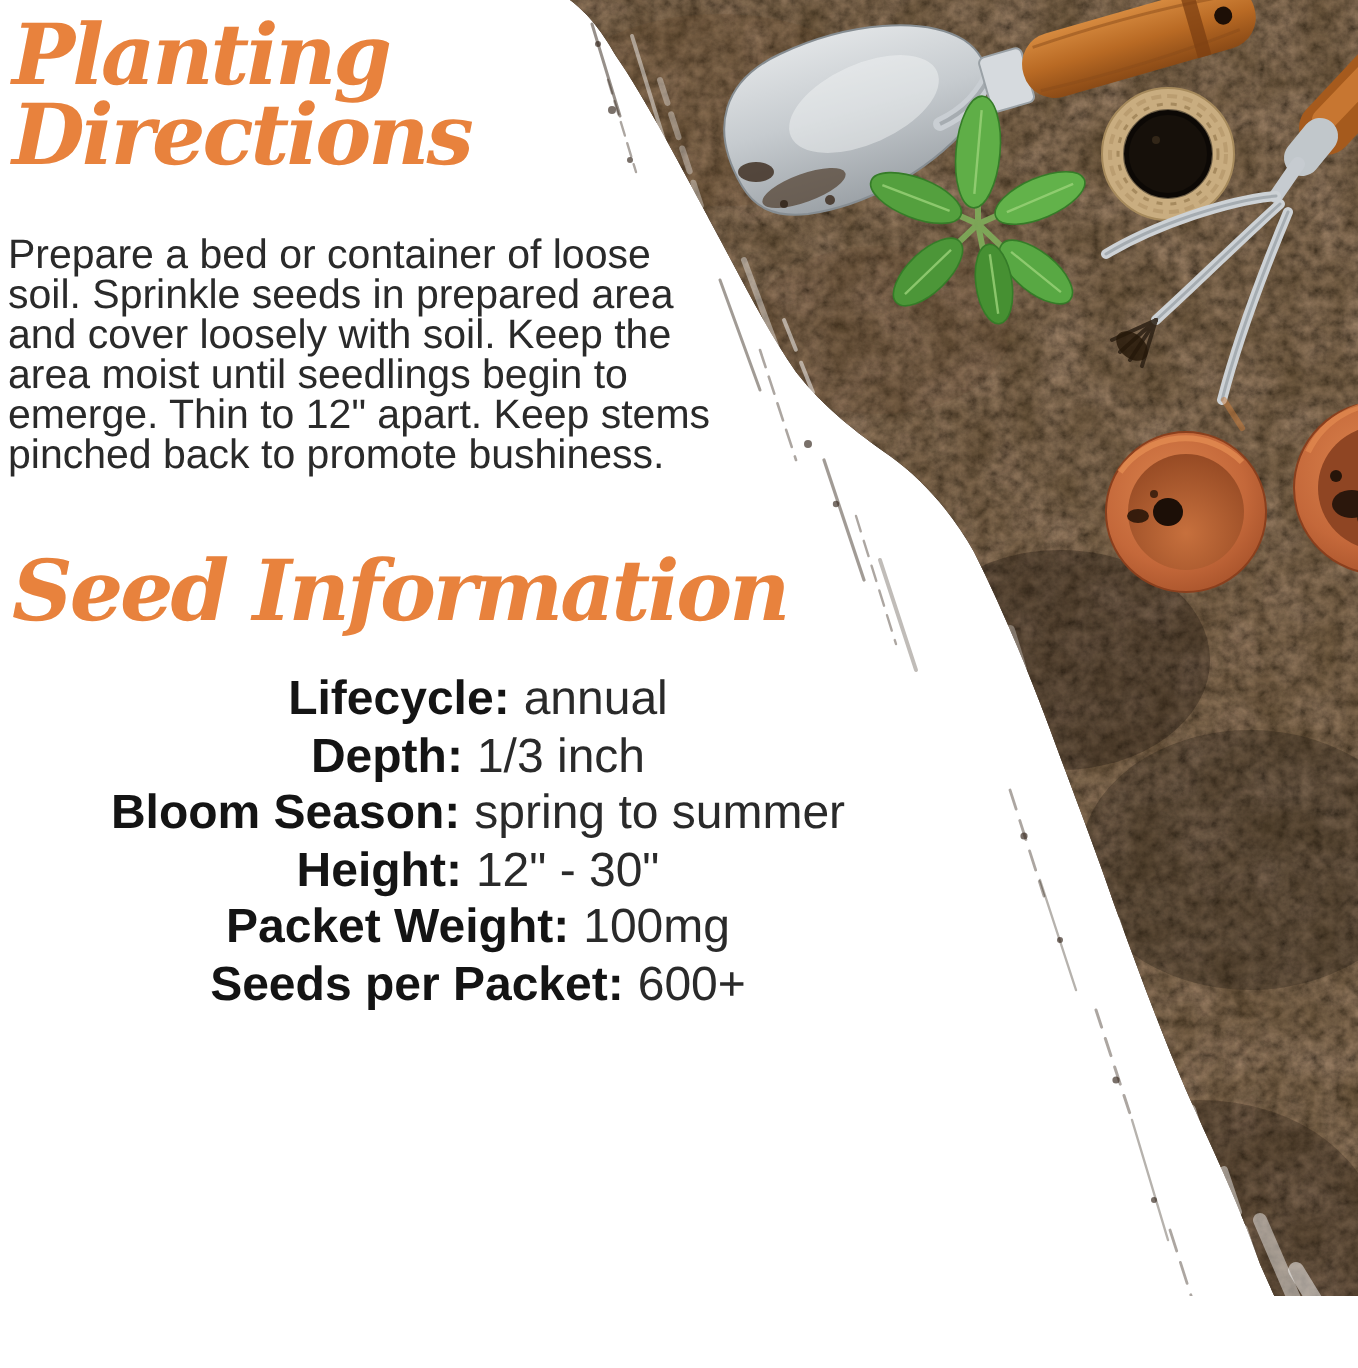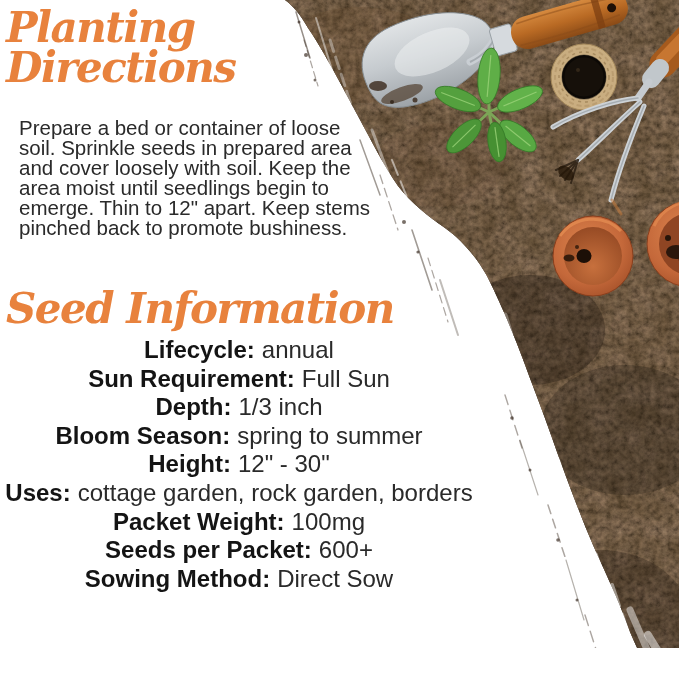--- a/index.html
+++ b/index.html
@@ -13,23 +13,23 @@
   .heading {
     position:absolute; left:6px;
     font-family:"DejaVu Serif", serif;
     font-style:italic; font-weight:bold;
     font-size:42px; line-height:40px;
     letter-spacing:-1.5px;
     color:var(--accent,#E8823D);
     white-space:nowrap;
   }
   .h-planting { top:8px; }
-  .h-seed { top:289px; }
+  .h-seed { top:276px; }
   .body-text {
-    position:absolute; left:19px; top:118px; width:352px;
+    position:absolute; left:4px; top:118px; width:352px;
     font-size:20.5px; line-height:20px;
     color:var(--body-text,#2a2a2a);
   }
   .info-list {
     position:absolute; left:4px; top:336px; width:470px;
     font-size:24px; line-height:28.6px;
     color:var(--body-text,#2a2a2a);
     text-align:center;
   }
   .info-row { white-space:nowrap; }
@@ -254,23 +254,20 @@
   </svg>
 
   <h1 class="heading h-planting"><span>Planting</span><br><span>Directions</span></h1>
 
   <p class="body-text">Prepare a bed or container of loose soil. Sprinkle seeds in prepared area and cover loosely with soil. Keep the area moist until seedlings begin to emerge. Thin to 12" apart. Keep stems pinched back to promote bushiness.</p>
 
   <h2 class="heading h-seed">Seed Information</h2>
 
   <div class="info-list">
     <div class="info-row"><span class="lbl">Lifecycle:</span><span class="val">annual</span></div>
-    <div class="info-row"><span class="lbl">Sun Requirement:</span><span class="val">Full Sun</span></div>
     <div class="info-row"><span class="lbl">Depth:</span><span class="val">1/3 inch</span></div>
     <div class="info-row"><span class="lbl">Bloom Season:</span><span class="val">spring to summer</span></div>
     <div class="info-row"><span class="lbl">Height:</span><span class="val">12" - 30"</span></div>
-    <div class="info-row"><span class="lbl">Uses:</span><span class="val">cottage garden, rock garden, borders</span></div>
     <div class="info-row"><span class="lbl">Packet Weight:</span><span class="val">100mg</span></div>
     <div class="info-row"><span class="lbl">Seeds per Packet:</span><span class="val">600+</span></div>
-    <div class="info-row"><span class="lbl">Sowing Method:</span><span class="val">Direct Sow</span></div>
   </div>
 
 </div>
 
 </body></html>

